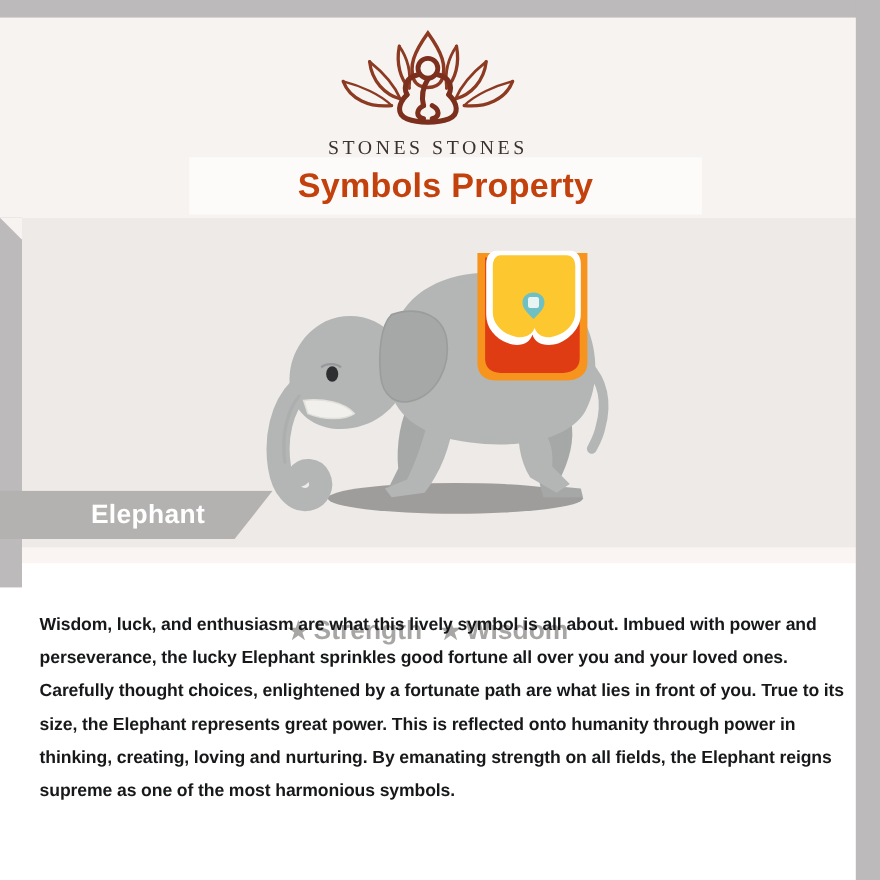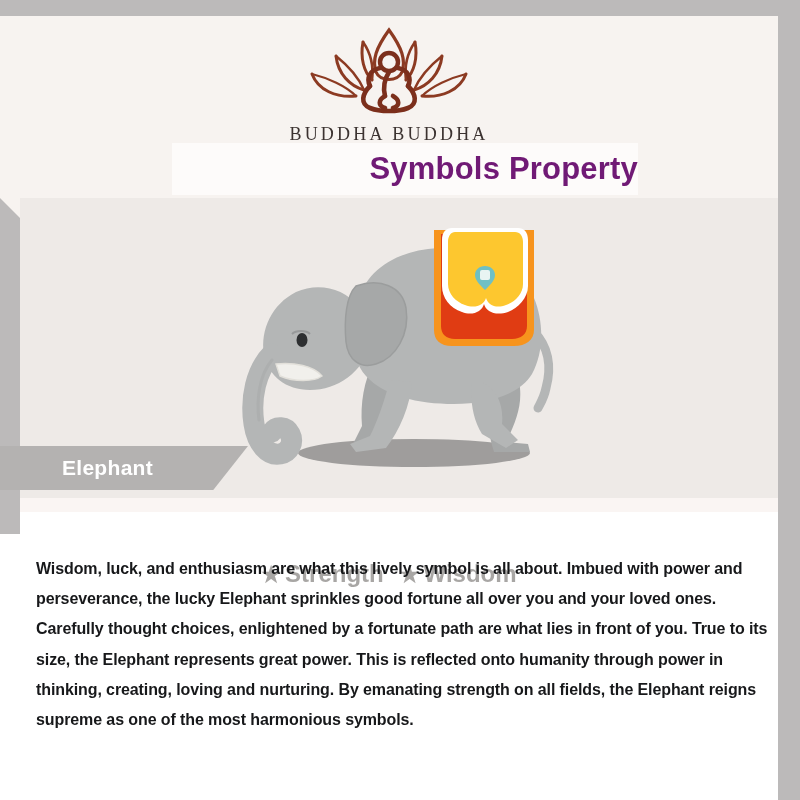--- a/index.html
+++ b/index.html
@@ -95,24 +95,24 @@
     position: absolute;
     left: 172px; top: 143px;
     width: 466px; height: 52px;
     background: #fdfbfa;
   }
   .title-text {
     position: absolute;
     left: 172px; top: 143px;
     width: 466px; height: 52px;
     line-height: 52px;
-    text-align: right;
+    text-align: center;
     font-size: 31px;
     font-weight: bold;
-    color: #701a75;
+    color: #c2410c;
     letter-spacing: 0.2px;
   }
 
   
   .elephant-stage {
     position: absolute;
     left: 238px; top: 212px;
     width: 340px; height: 260px;
   }
 
@@ -124,23 +124,24 @@
     background: #b4b2b1;
     clip-path: polygon(0 0, 100% 0, 86% 100%, 0 100%);
   }
   .ribbon-text {
     position: absolute;
     left: 0; top: 446px;
     width: 215px; height: 44px;
     line-height: 44px;
     text-align: center;
     color: #ffffff;
-    font-size: 21px;
+    font-size: 24px;
     font-weight: bold;
     letter-spacing: 0.3px;
+    padding-left: 27px;
   }
 
   
   .attrs {
     position: absolute;
     left: 0; top: 512px;
     width: 778px;
     text-align: center;
     color: #a8a6a4;
     font-size: 24px;
@@ -210,21 +211,21 @@
         <path d="M96 46 C 86 48, 82 56, 86 64"></path>
         <path d="M114 46 C 124 48, 128 56, 124 64"></path>
 
         <path d="M105 50 C 100 58, 99 66, 101 74"></path>
 
         <path d="M86 64 C 78 72, 76 82, 86 86 C 96 90, 114 90, 124 86 C 134 82, 132 72, 124 64"></path>
         <path d="M101 74 C 94 78, 94 84, 101 86"></path>
         <path d="M109 74 C 116 78, 116 84, 109 86"></path>
       </g>
     </svg>
-    <div class="logo-word">BUDDHA BUDDHA</div>
+    <div class="logo-word">STONES STONES</div>
   </div>
 
   <div class="title-band"></div>
   <div class="title-text">Symbols Property</div>
 
   <div class="elephant-stage">
     <svg width="340" height="260" viewBox="0 0 340 260">
 
       <ellipse cx="176" cy="241" rx="116" ry="14" fill="#6e6e6e" opacity="0.62"></ellipse>
 

